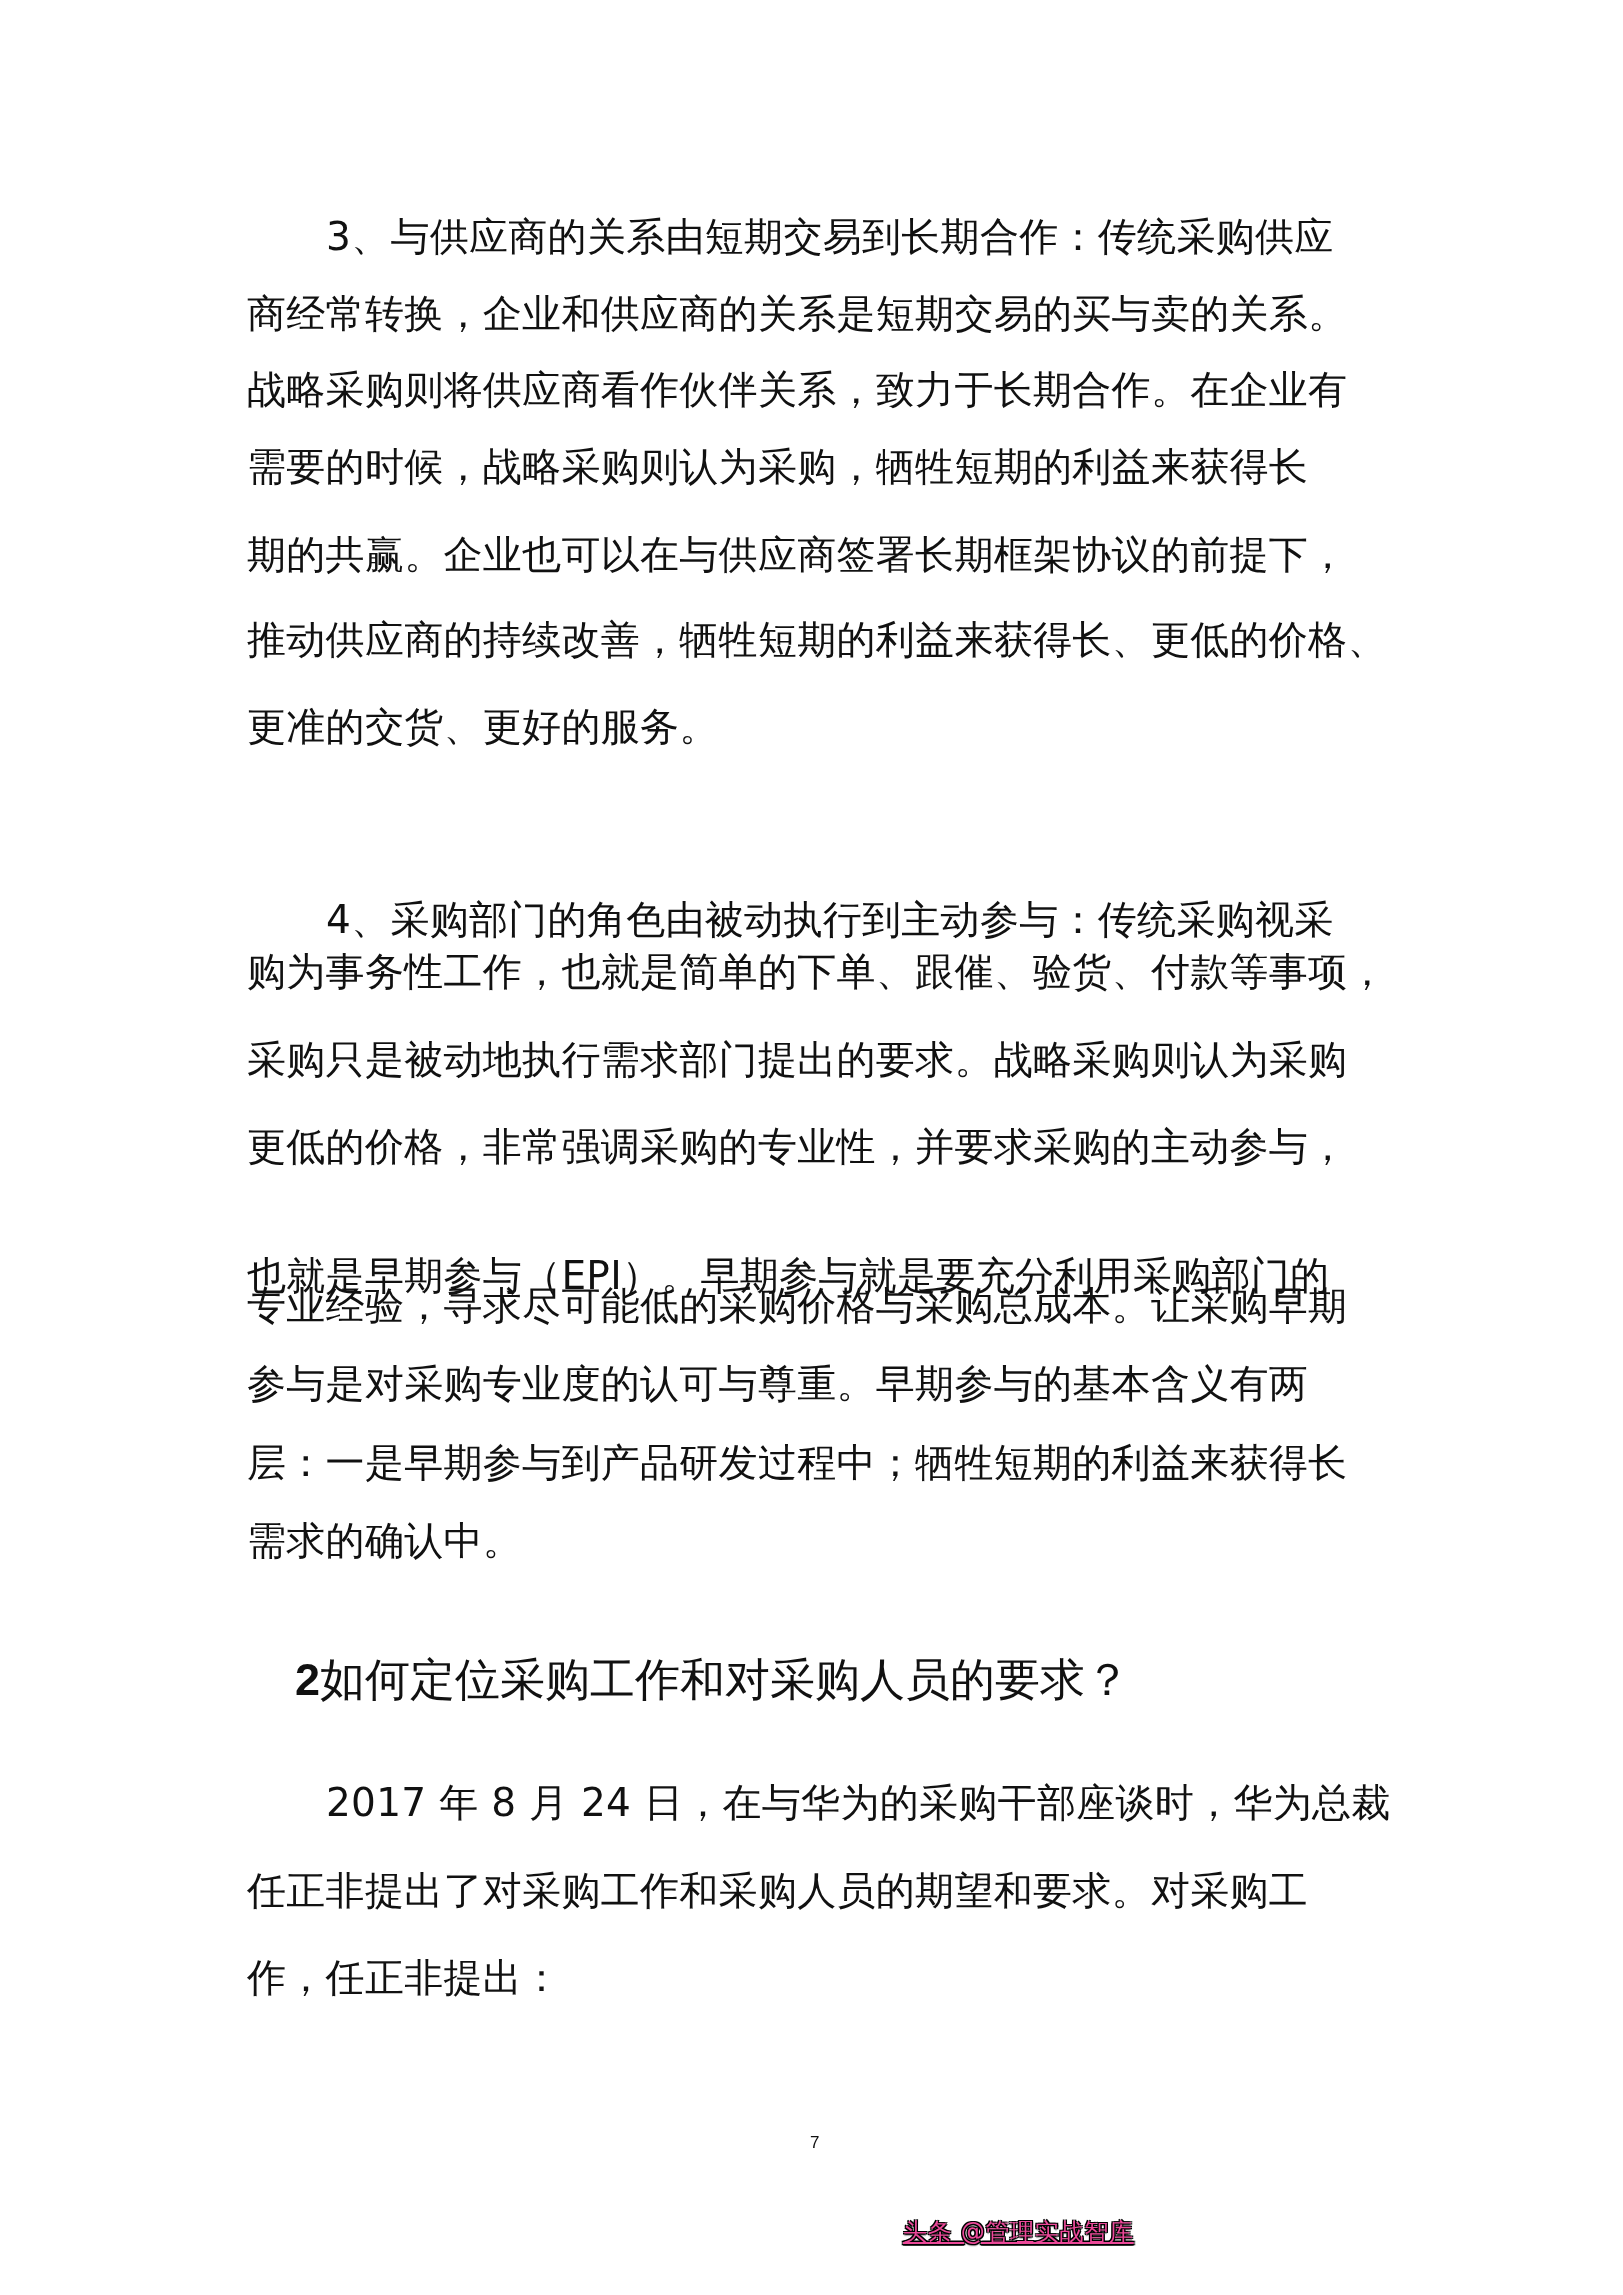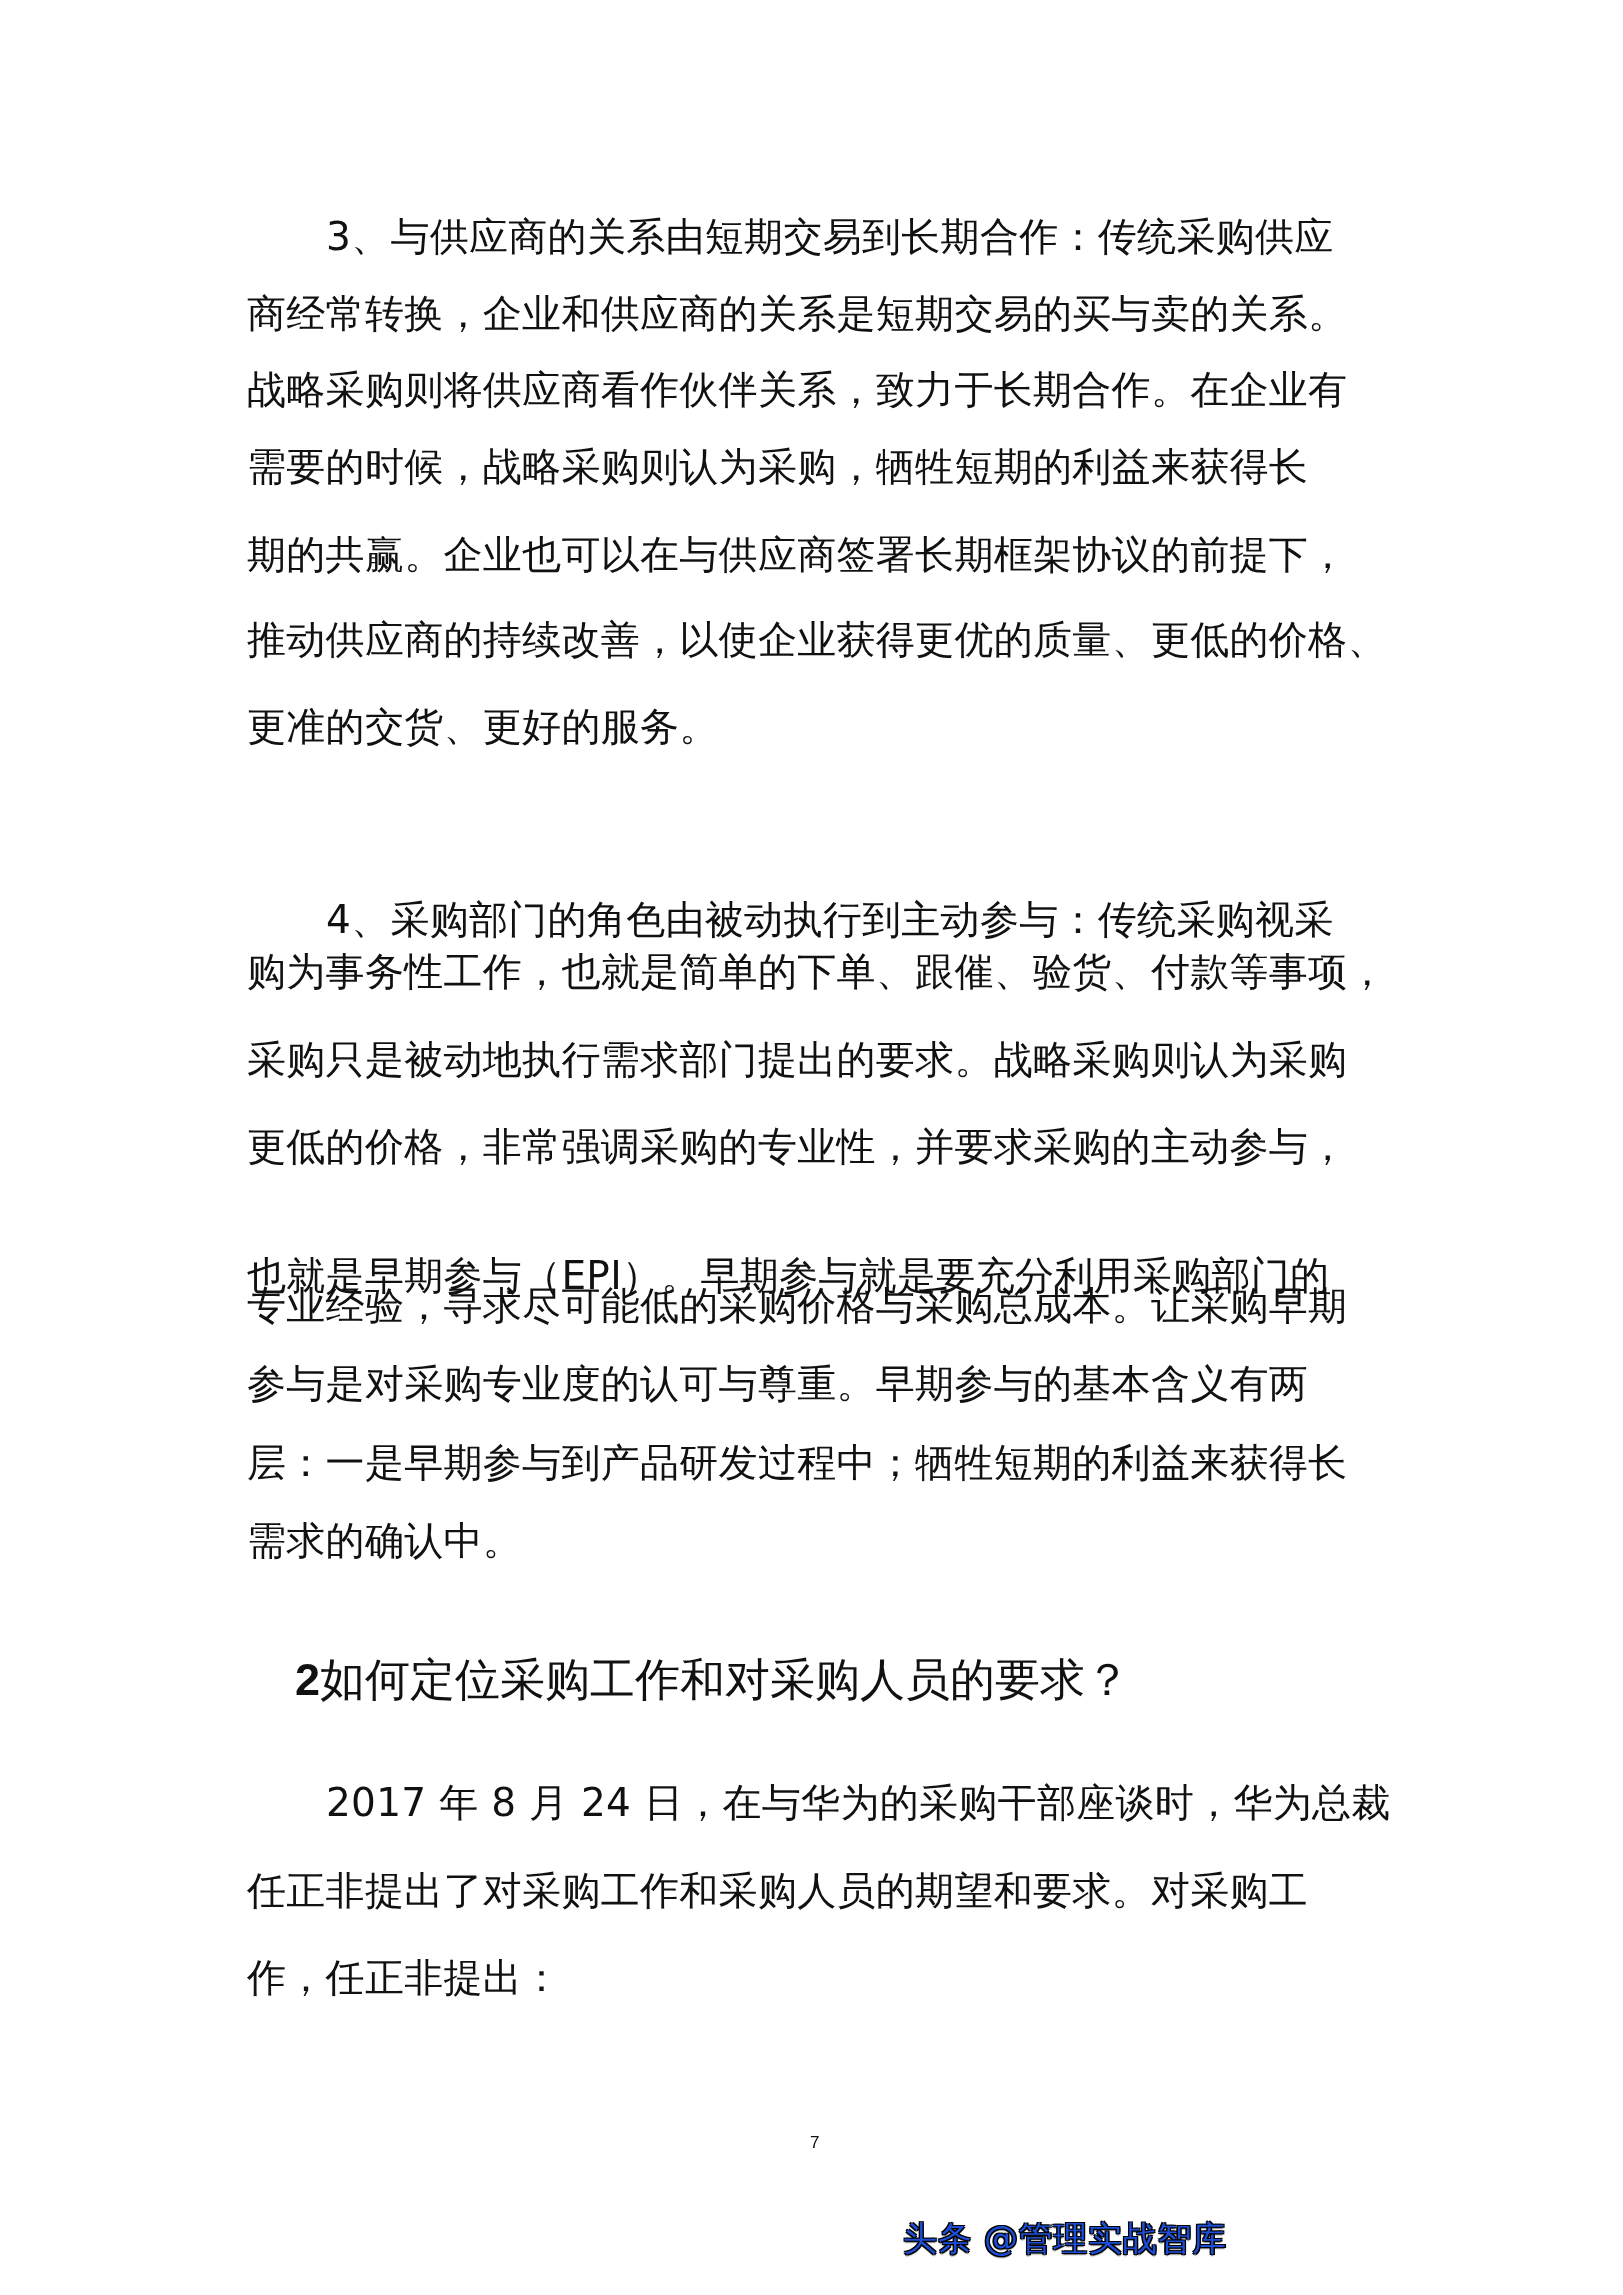--- a/index.html
+++ b/index.html
@@ -58,43 +58,44 @@
       left: 810px;
       top: 2133px;
       font-family: "Liberation Sans", sans-serif;
       font-size: 17px;
       color: #111;
     }
     .watermark {
       position: absolute;
       left: 903px;
       top: 2216px;
-      font-size: 34px;
-      color: #1d4ed8;
+      font-size: 24px;
+      color: #ec4899;
       letter-spacing: 0.7px;
       text-shadow:
         -1.3px -1.3px 0 #000, 1.3px -1.3px 0 #000,
         -1.3px 1.3px 0 #000, 1.3px 1.3px 0 #000,
         0 2px 1.3px rgba(0,0,0,0.6);
       white-space: nowrap;
+      text-decoration: underline;
     }
   </style>
 </head>
 <body>
 
 <div class="page">
   <div class="content">
 
     <div>
       <div class="line indent" style="top:18.3px">3、与供应商的关系由短期交易到长期合作：传统采购供应</div>
       <div class="line" style="top:95px">商经常转换，企业和供应商的关系是短期交易的买与卖的关系。</div>
       <div class="line" style="top:171px">战略采购则将供应商看作伙伴关系，致力于长期合作。在企业有</div>
       <div class="line" style="top:248px">需要的时候，战略采购则认为采购，牺牲短期的利益来获得长</div>
       <div class="line" style="top:336px">期的共赢。企业也可以在与供应商签署长期框架协议的前提下，</div>
-      <div class="line" style="top:421px">推动供应商的持续改善，以使企业获得更优的质量、更低的价格、</div>
+      <div class="line" style="top:421px">推动供应商的持续改善，牺牲短期的利益来获得长、更低的价格、</div>
       <div class="line" style="top:508px">更准的交货、更好的服务。</div>
     </div>
 
     <div>
       <div class="line indent" style="top:701px">4、采购部门的角色由被动执行到主动参与：传统采购视采</div>
       <div class="line" style="top:753px">购为事务性工作，也就是简单的下单、跟催、验货、付款等事项，</div>
       <div class="line" style="top:841px">采购只是被动地执行需求部门提出的要求。战略采购则认为采购</div>
       <div class="line" style="top:928px">更低的价格，非常强调采购的专业性，并要求采购的主动参与，</div>
       <div class="line" style="top:1057px">也就是早期参与（EPI）。早期参与就是要充分利用采购部门的</div>
       <div class="line" style="top:1087px">专业经验，寻求尽可能低的采购价格与采购总成本。让采购早期</div>

